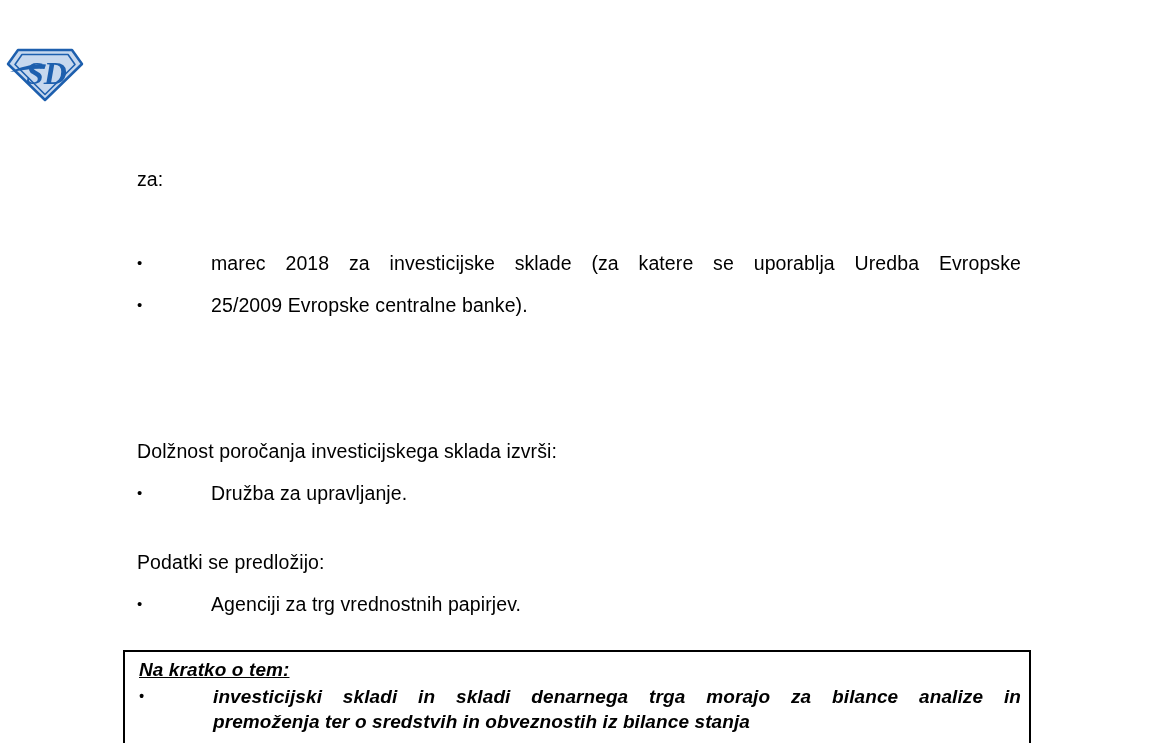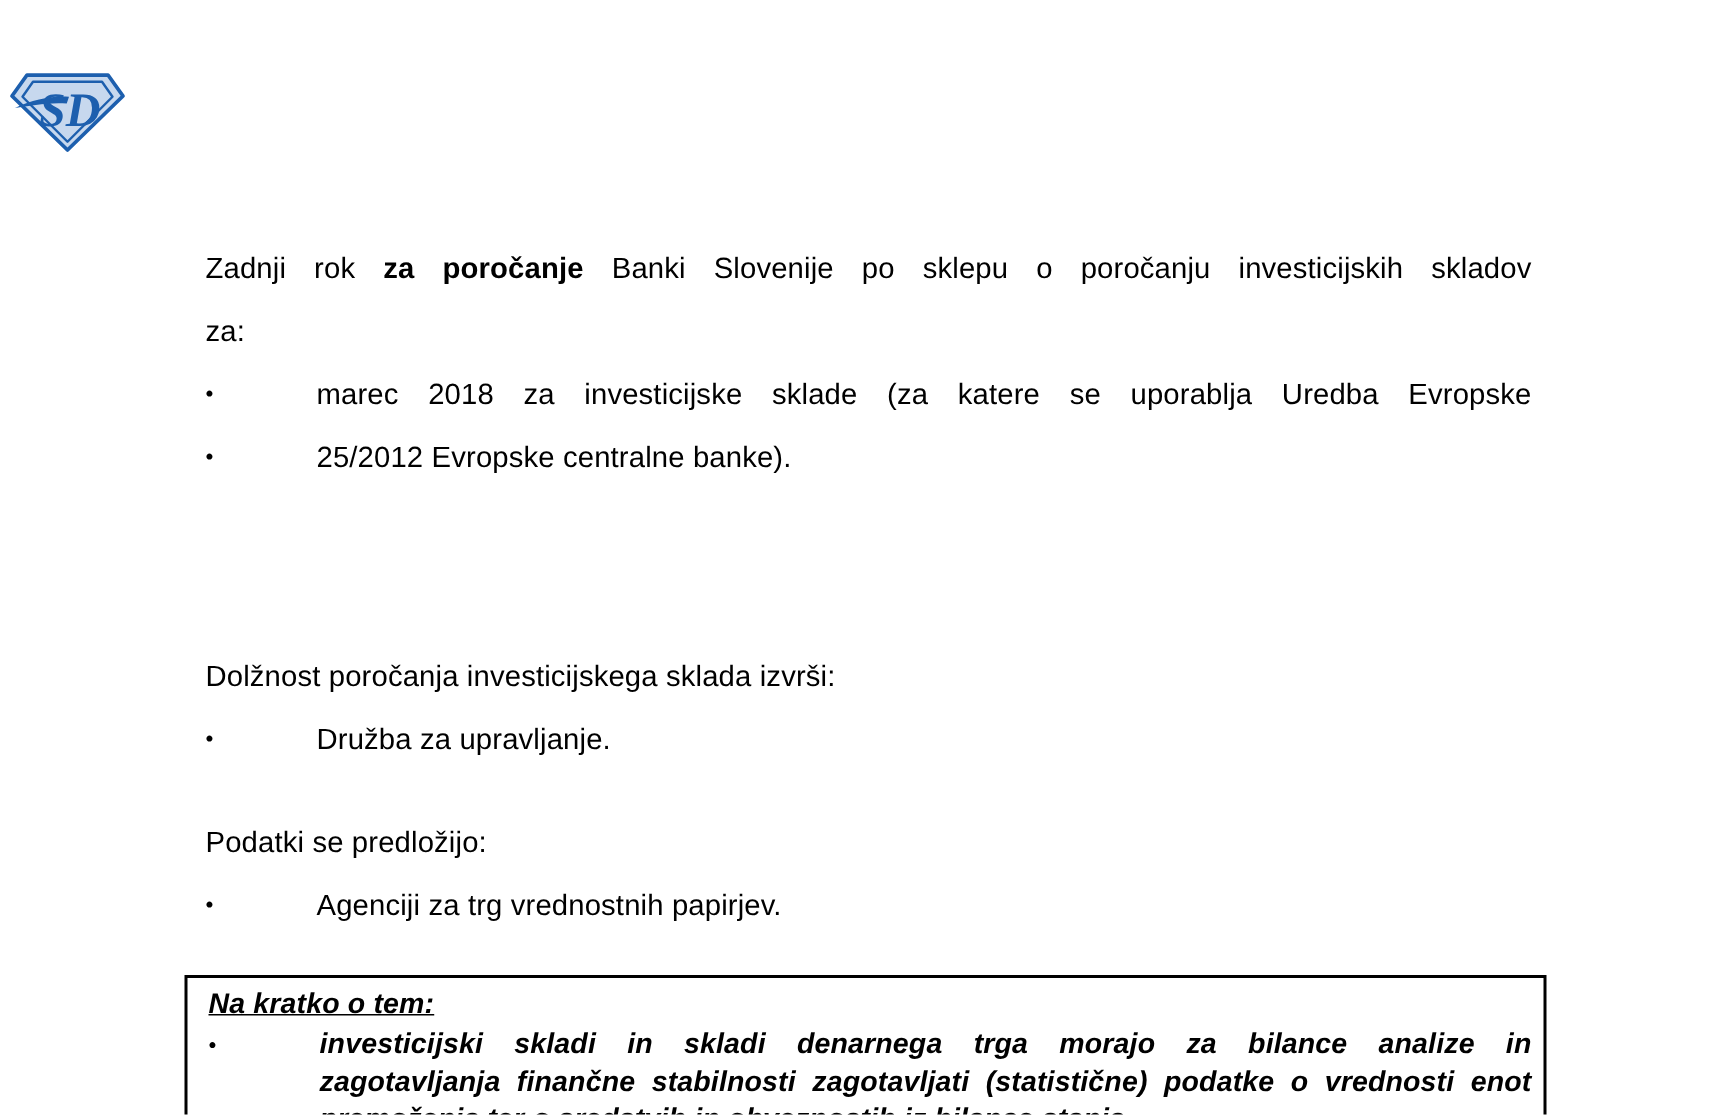--- a/index.html
+++ b/index.html
@@ -69,35 +69,34 @@
 <div class="logo">
   <svg width="78" height="55" viewBox="0 0 78 55" xmlns="http://www.w3.org/2000/svg">
     <polygon points="39,53 2,17 12,3 66,3 76,17" fill="#c7d8ee" stroke="#1d5fae" stroke-width="2.5" stroke-linejoin="round"></polygon>
     <polygon points="39,47.5 9,17.5 16,7.5 62,7.5 69,17.5" fill="none" stroke="#1d5fae" stroke-width="1.6" stroke-linejoin="round"></polygon>
     <path d="M4 25 C 16 19, 30 16.5, 40 17.5 L 38.5 22 C 27 21, 14 23.5, 4 25 Z" fill="#1d5fae"></path>
     <text x="20" y="37" font-family="Liberation Serif, serif" font-size="32" font-style="italic" font-weight="bold" fill="#1d5fae">SD</text>
   </svg>
 </div>
 
 <div class="block" style="top:158px">
-  <div class="j"><span>Zadnji rok</span> <span class="b">za poročanje</span> <span>Banki Slovenije po sklepu o poročanju investicijskih skladov</span></div>
   <div>za:</div>
 </div>
 
 <div class="block" style="top:242px">
   <div class="bullet-row">
     <span class="marker">•</span>
     <div class="btext">
       <div class="j">marec 2018 za investicijske sklade (za katere se uporablja Uredba Evropske</div>
     </div>
   </div>
   <div class="bullet-row">
     <span class="marker">•</span>
     <div class="btext">
-      <div>25/2012 Evropske centralne banke).</div>
+      <div>25/2009 Evropske centralne banke).</div>
     </div>
   </div>
 </div>
 
 <div class="block" style="top:430px">Dolžnost poročanja investicijskega sklada izvrši:</div>
 <div class="block" style="top:472px">
   <div class="bullet-row">
     <span class="marker">•</span>
     <div class="btext">Družba za upravljanje.</div>
   </div>
@@ -110,17 +109,16 @@
     <div class="btext">Agenciji za trg vrednostnih papirjev.</div>
   </div>
 </div>
 
 <div class="note-box">
   <div class="note-title">Na kratko o tem:</div>
   <div class="bullet-row">
     <span class="marker">•</span>
     <div class="btext">
       <div class="j">investicijski skladi in skladi denarnega trga morajo za bilance analize in</div>
-      <div class="j">zagotavljanja finančne stabilnosti zagotavljati (statistične) podatke o vrednosti enot</div>
       <div>premoženja ter o sredstvih in obveznostih iz bilance stanja</div>
     </div>
   </div>
 </div>
 
 </body></html>

